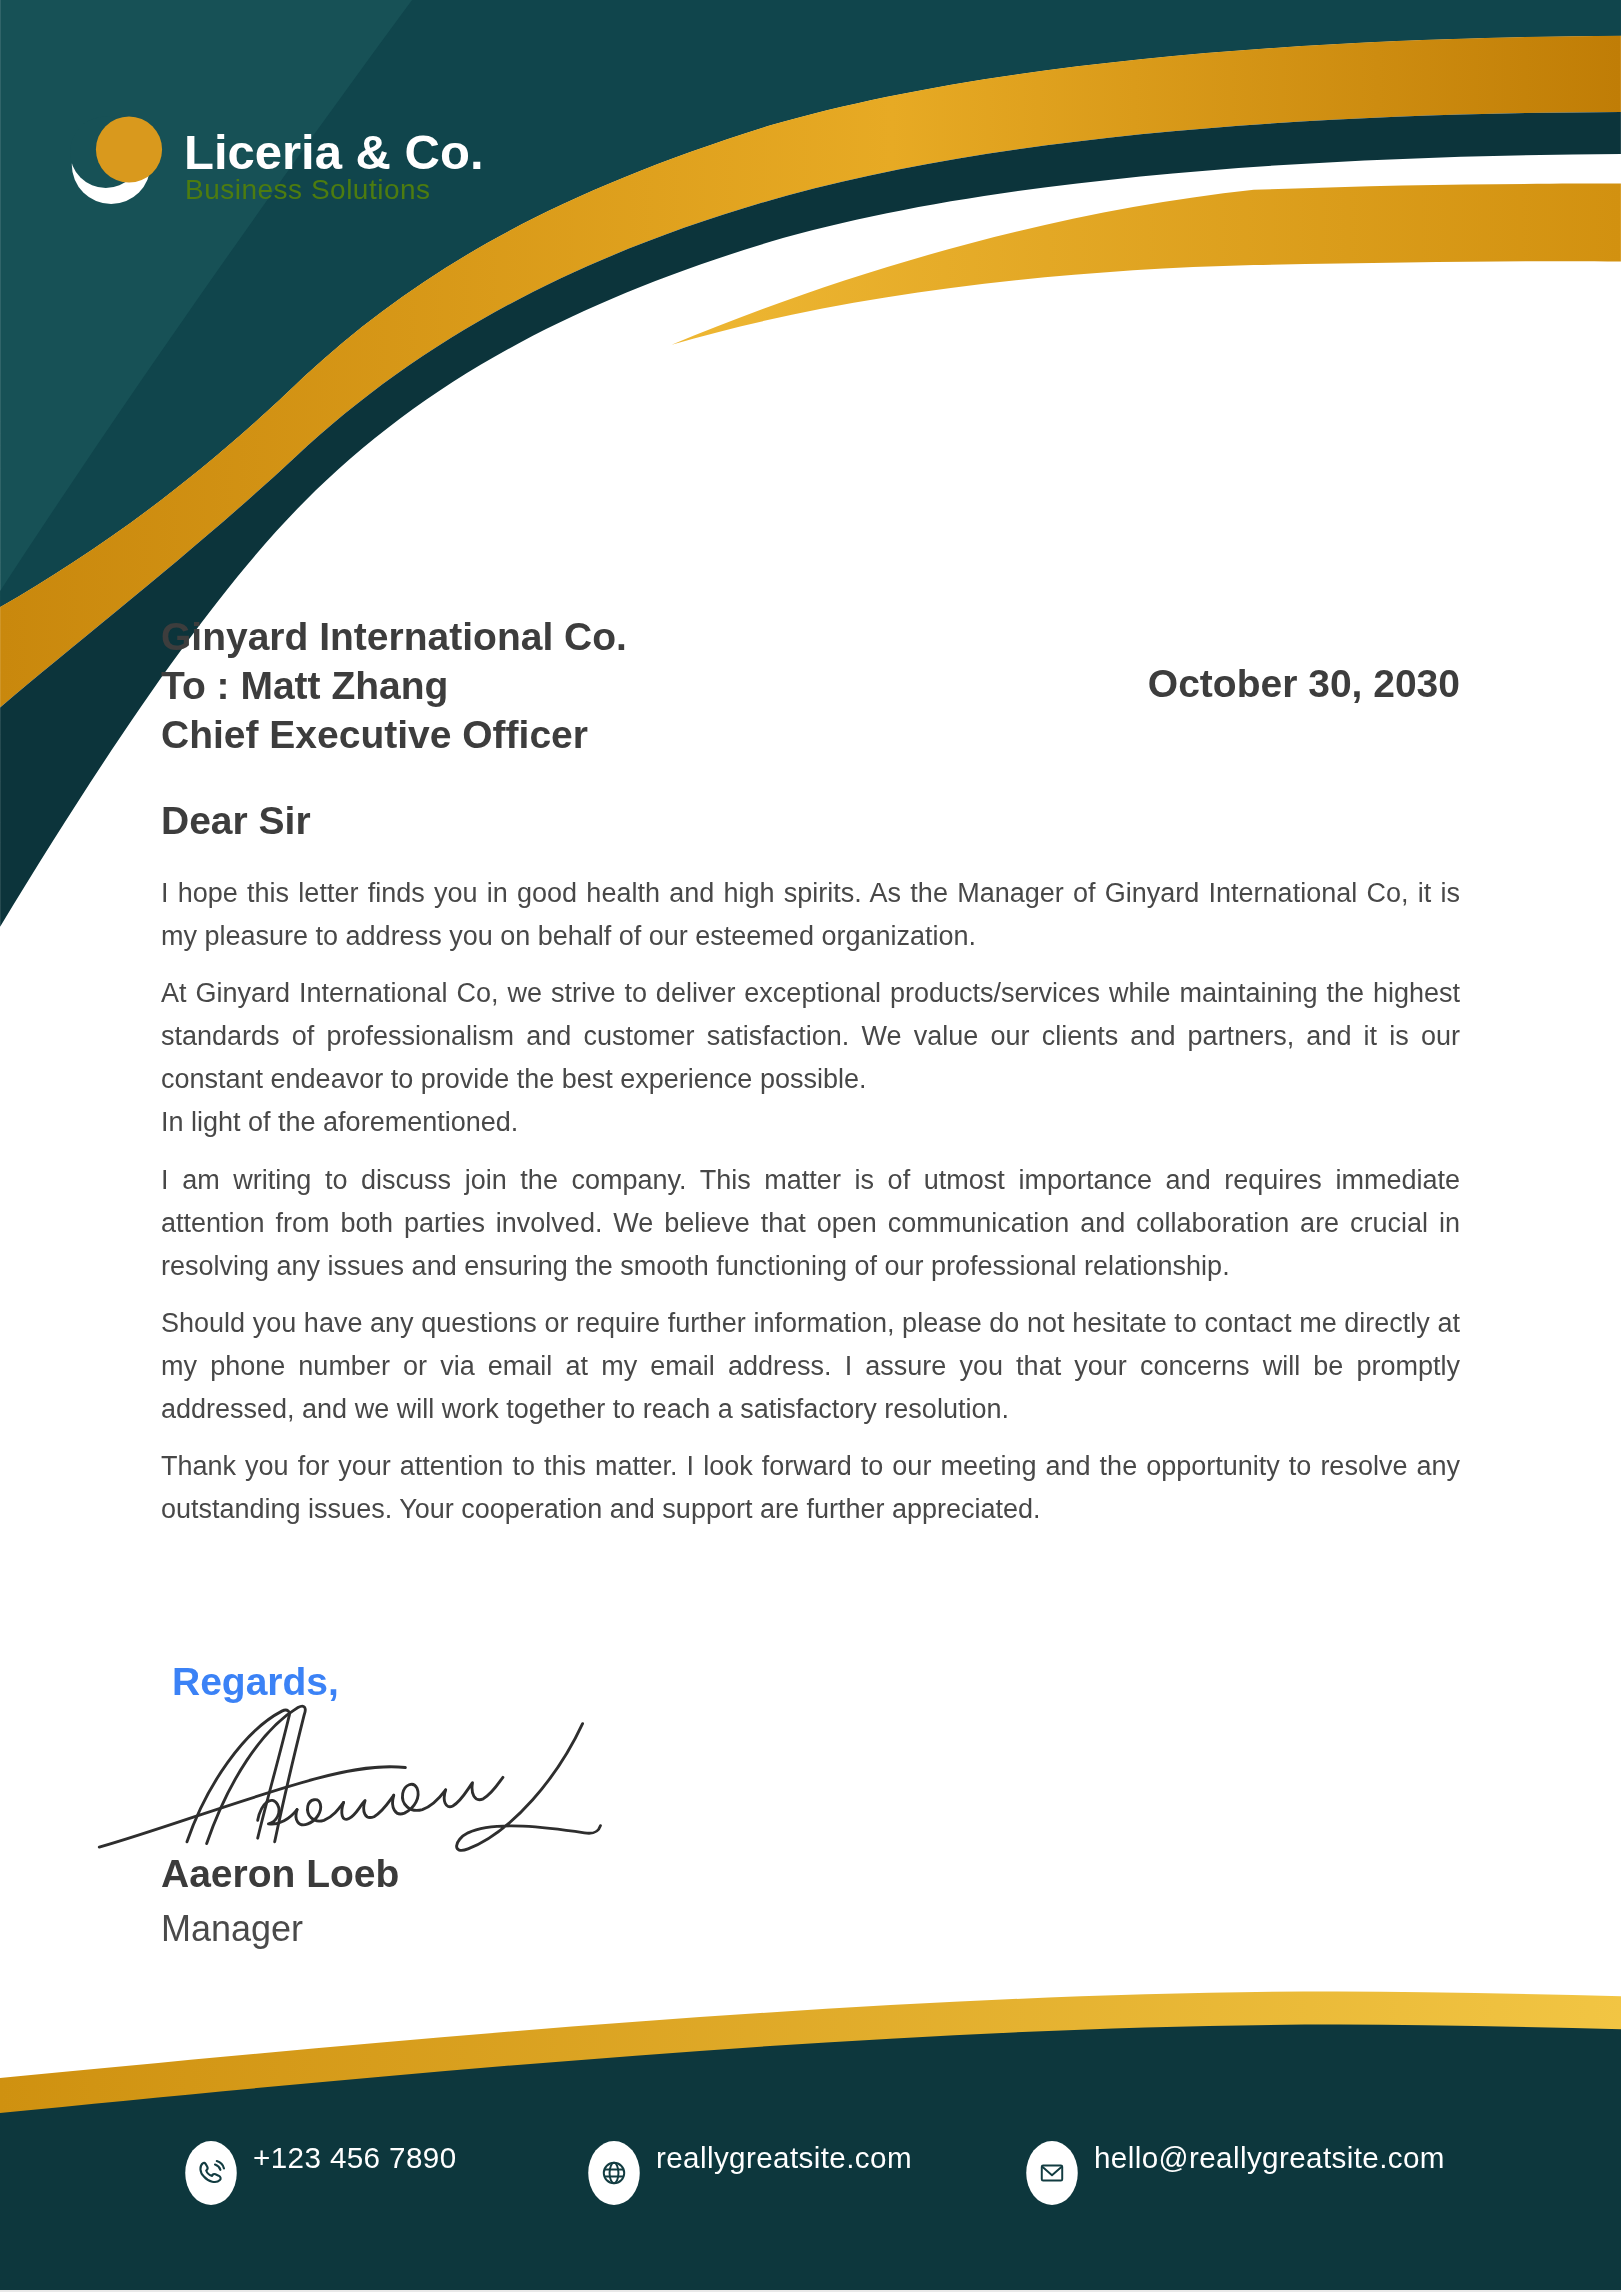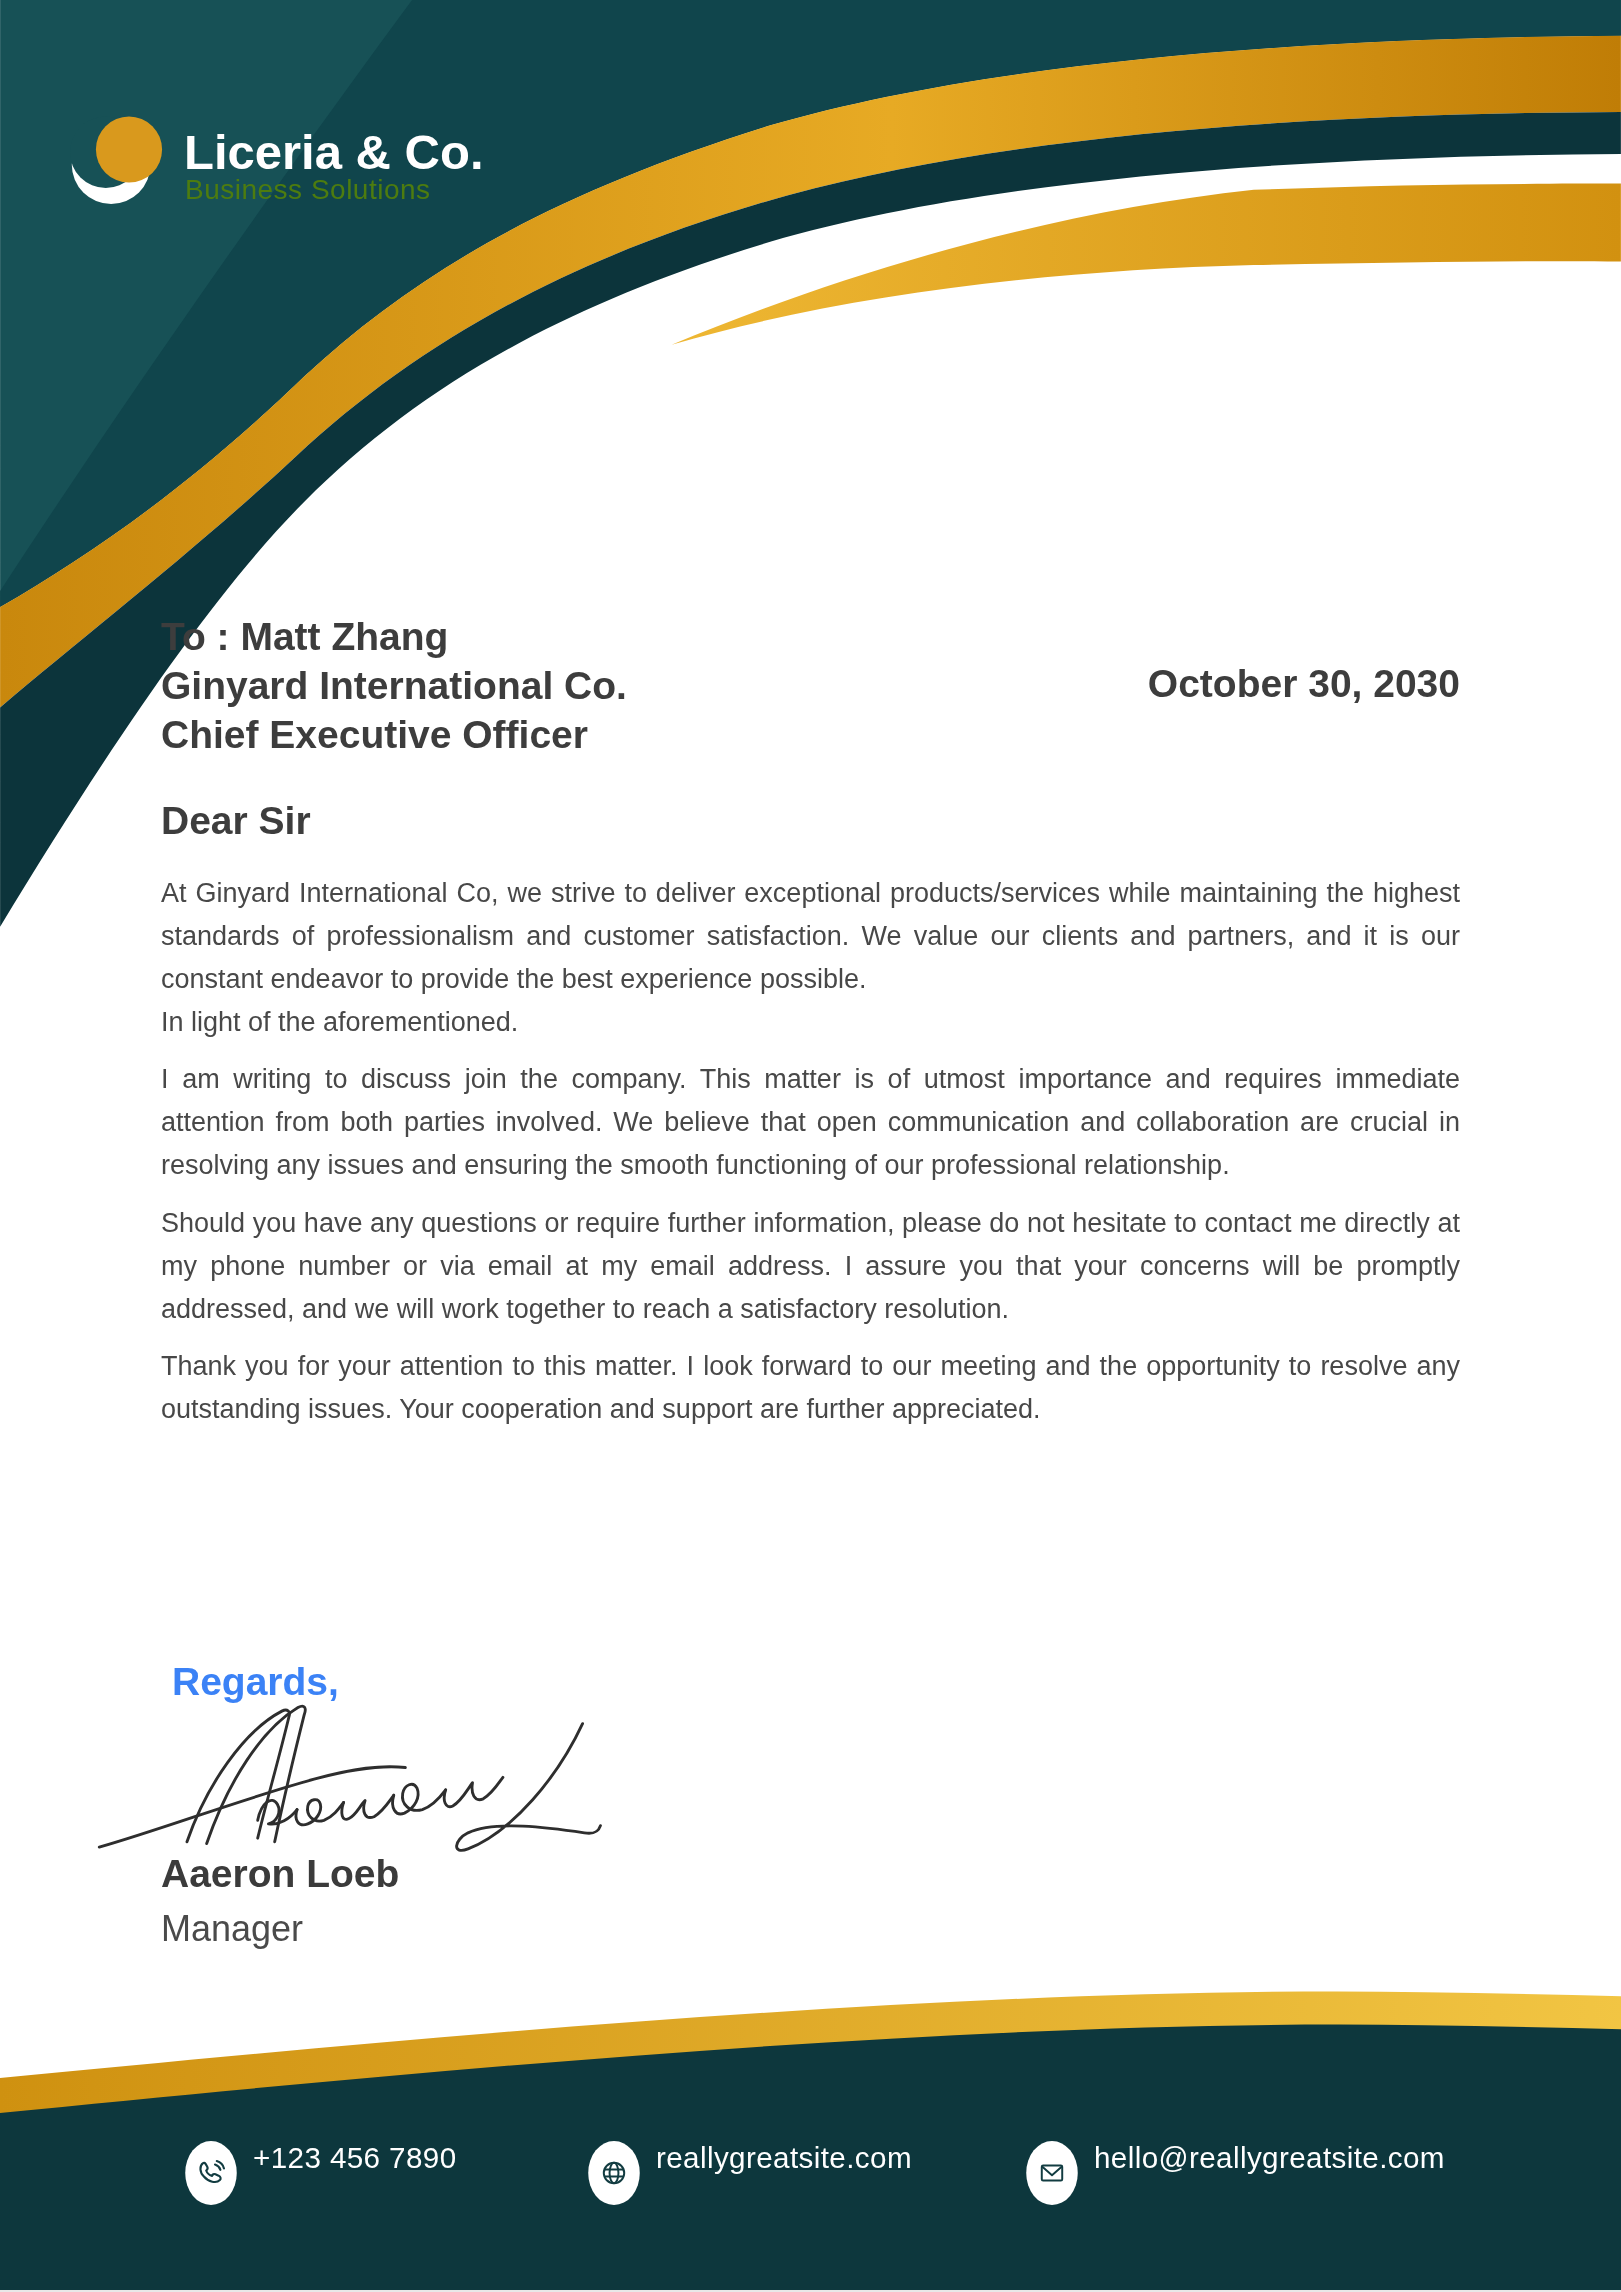--- a/index.html
+++ b/index.html
@@ -64,28 +64,29 @@
 
   <svg id="logo" class="brand" viewBox="0 0 132 132">
     <circle cx="46" cy="78" r="44" fill="#ffffff"></circle>
     <circle cx="40" cy="64" r="40" fill="#175156"></circle>
     <circle cx="66" cy="61" r="37" fill="#d9991d"></circle>
   </svg>
   <div id="brand-name" class="brand">Liceria &amp; Co.</div>
   <div id="brand-tagline" class="brand">Business Solutions</div>
 
   <div id="recipient" class="txt">
+    <div>Ginyard International Co.</div>
     <div>To : Matt Zhang</div>
-    <div>Ginyard International Co.</div>
     <div>Chief Executive Officer</div>
   </div>
   <div id="date" class="txt">October 30, 2030</div>
   <div id="salutation" class="txt">Dear Sir</div>
 
   <div id="body-text" class="txt">
+    <p>I hope this letter finds you in good health and high spirits. As the Manager of Ginyard International Co, it is my pleasure to address you on behalf of our esteemed organization.</p>
     <p><span>At Ginyard International Co, we strive to deliver exceptional products/services while maintaining the highest standards of professionalism and customer satisfaction. We value our clients and partners, and it is our constant endeavor to provide the best experience possible.</span><br>
        <span>In light of the aforementioned.</span></p>
     <p>I am writing to discuss join the company. This matter is of utmost importance and requires immediate attention from both parties involved. We believe that open communication and collaboration are crucial in resolving any issues and ensuring the smooth functioning of our professional relationship.</p>
     <p>Should you have any questions or require further information, please do not hesitate to contact me directly at my phone number or via email at my email address. I assure you that your concerns will be promptly addressed, and we will work together to reach a satisfactory resolution.</p>
     <p>Thank you for your attention to this matter. I look forward to our meeting and the opportunity to resolve any outstanding issues. Your cooperation and support are further appreciated.</p>
   </div>
 
   <div id="closing" class="txt">Regards,</div>
 
   <svg id="signature" viewBox="0 0 950 200" style="position:absolute;">

